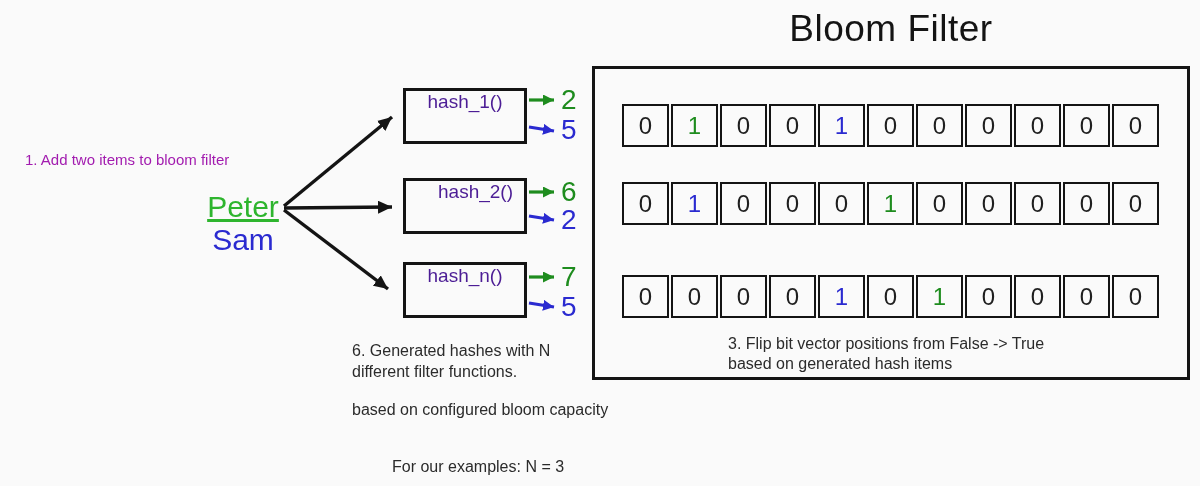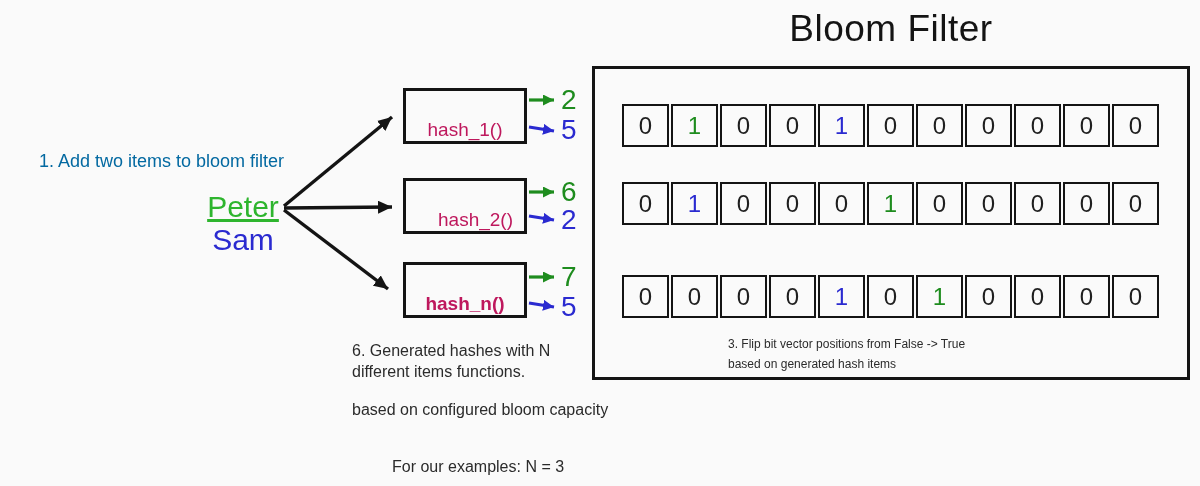--- a/index.html
+++ b/index.html
@@ -13,38 +13,38 @@
   .canvas { position: absolute; inset: 0; width: 1084px; height: 486px; border-radius: 16px; }
   svg.arrow-layer { position: absolute; left: 0; top: 0; width: 1200px; height: 486px; pointer-events: none; }
 
   .title {
     position: absolute; left: 592px; top: 8px; width: 598px;
     text-align: center; font-size: 37px; font-weight: 500;
     color: #141414; letter-spacing: 0.5px;
   }
 
   .step1-label {
-    position: absolute; left: 39px; top: 151px;
-    font-size: 18px; color: #0369a1;
+    position: absolute; left: 25px; top: 151px;
+    font-size: 15px; color: #a21caf;
   }
 
   .names {
     position: absolute; left: 196px; top: 190px; width: 94px;
     text-align: center; font-size: 30px; line-height: 33px;
   }
 
   .hashbox {
     position: absolute; left: 403px; width: 124px; height: 56px;
     border: 3px solid #141414; background: transparent;
-    display: flex; align-items: flex-end; justify-content: center;
-    font-size: 19px; color: #be185d;
+    display: flex; align-items: flex-start; justify-content: center;
+    font-size: 19px; color: #4c1d95;
   }
   #hashbox-1 { top: 88px; }
   #hashbox-2 { top: 178px; padding-left: 21px; }
-  #hashbox-n { top: 262px; font-weight: bold; }
+  #hashbox-n { top: 262px; }
 
   .hash-out {
     position: absolute; left: 561px; width: 34px;
     font-size: 28px; line-height: 30px;
   }
 
   .bigbox {
     position: absolute; left: 592px; top: 66px; width: 598px; height: 314px;
     border: 3px solid #141414; background: transparent;
   }
@@ -57,21 +57,21 @@
   #bitrow-1 { top: 113px; }
   #bitrow-2 { top: 206px; }
   .cell {
     flex: 1; border: 2.5px solid #141414; background: transparent;
     display: flex; align-items: center; justify-content: center;
     font-size: 24px;
   }
 
   .step3-text {
     position: absolute; left: 133px; top: 265px;
-    font-size: 12px; line-height: 20px; color: #2b2b2b;
+    font-size: 16px; line-height: 20px; color: #2b2b2b;
   }
 
   .notes {
     position: absolute; left: 352px;
     font-size: 16px; line-height: 21px; color: #2b2b2b;
   }
   #step2-text { top: 340px; }
   #note-text  { top: 399px; }
   #examples-text { top: 456px; margin-left: 40px; }
 </style>
@@ -172,21 +172,21 @@
         <div class="cell" style="color: rgb(31, 31, 31);">0</div>
       </div>
     <div class="step3-text">
       <div>3. Flip bit vector positions from False -&gt; True</div>
       <div>based on generated hash items</div>
     </div>
   </div>
 
   <div class="notes" id="step2-text">
     <div>6. Generated hashes with N</div>
-    <div>different items functions.</div>
+    <div>different filter functions.</div>
   </div>
 
   <div class="notes" id="note-text">
     <div>based on configured bloom capacity</div>
   </div>
 
   <div class="notes" id="examples-text">For our examples: N = 3</div>
 
 </div>
 

